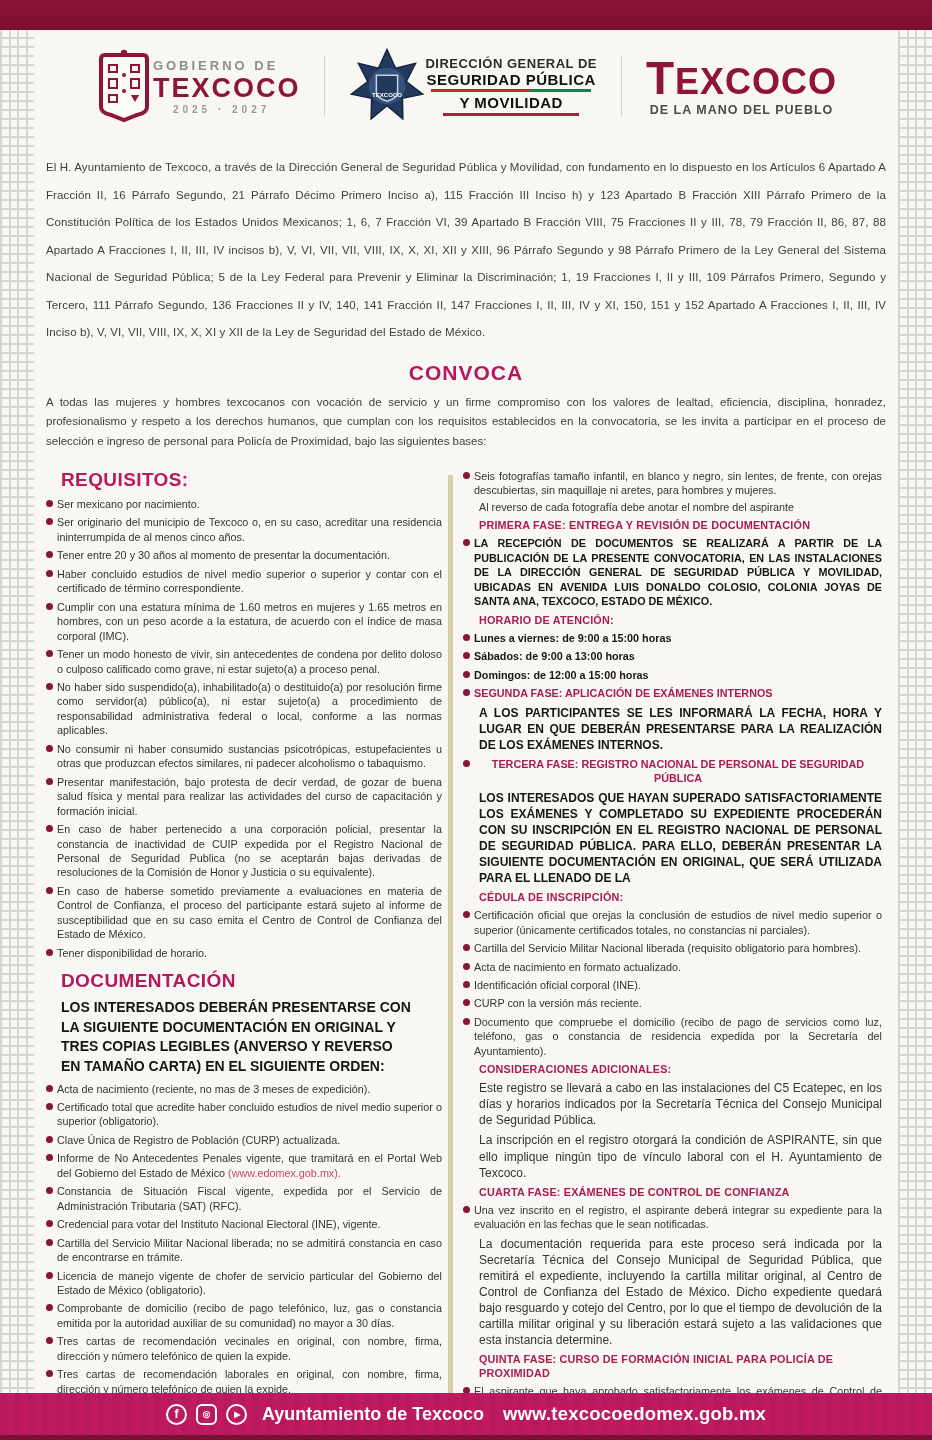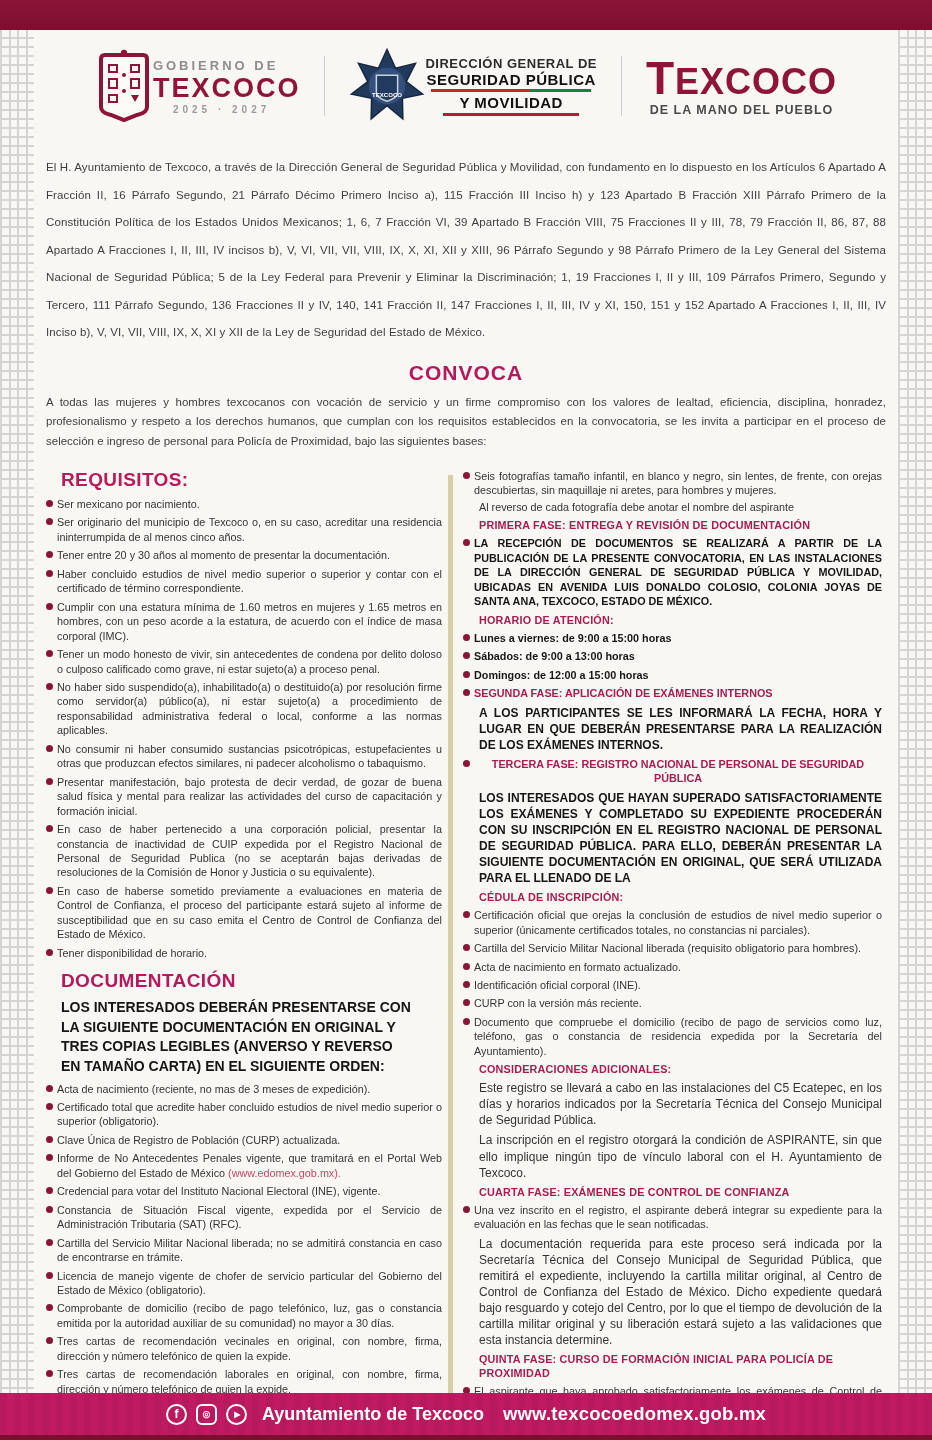--- a/index.html
+++ b/index.html
@@ -211,25 +211,25 @@
         <div class="bitem">
             <span class="dot"></span>
             <span>Clave Única de Registro de Población (CURP) actualizada.</span>
           </div>
         <div class="bitem">
             <span class="dot"></span>
             <span><span>Informe de No Antecedentes Penales vigente, que tramitará en el Portal Web del Gobierno del Estado de México </span><span class="link">(www.edomex.gob.mx).</span></span>
           </div>
         <div class="bitem">
             <span class="dot"></span>
+            <span>Constancia de Situación Fiscal vigente, expedida por el Servicio de Administración Tributaria (SAT) (RFC).</span>
+          </div>
+        <div class="bitem">
+            <span class="dot"></span>
             <span>Credencial para votar del Instituto Nacional Electoral (INE), vigente.</span>
-          </div>
-        <div class="bitem">
-            <span class="dot"></span>
-            <span>Constancia de Situación Fiscal vigente, expedida por el Servicio de Administración Tributaria (SAT) (RFC).</span>
           </div>
         <div class="bitem">
             <span class="dot"></span>
             <span>Cartilla del Servicio Militar Nacional liberada; no se admitirá constancia en caso de encontrarse en trámite.</span>
           </div>
         <div class="bitem">
             <span class="dot"></span>
             <span>Licencia de manejo vigente de chofer de servicio particular del Gobierno del Estado de México (obligatorio).</span>
           </div>
         <div class="bitem">

